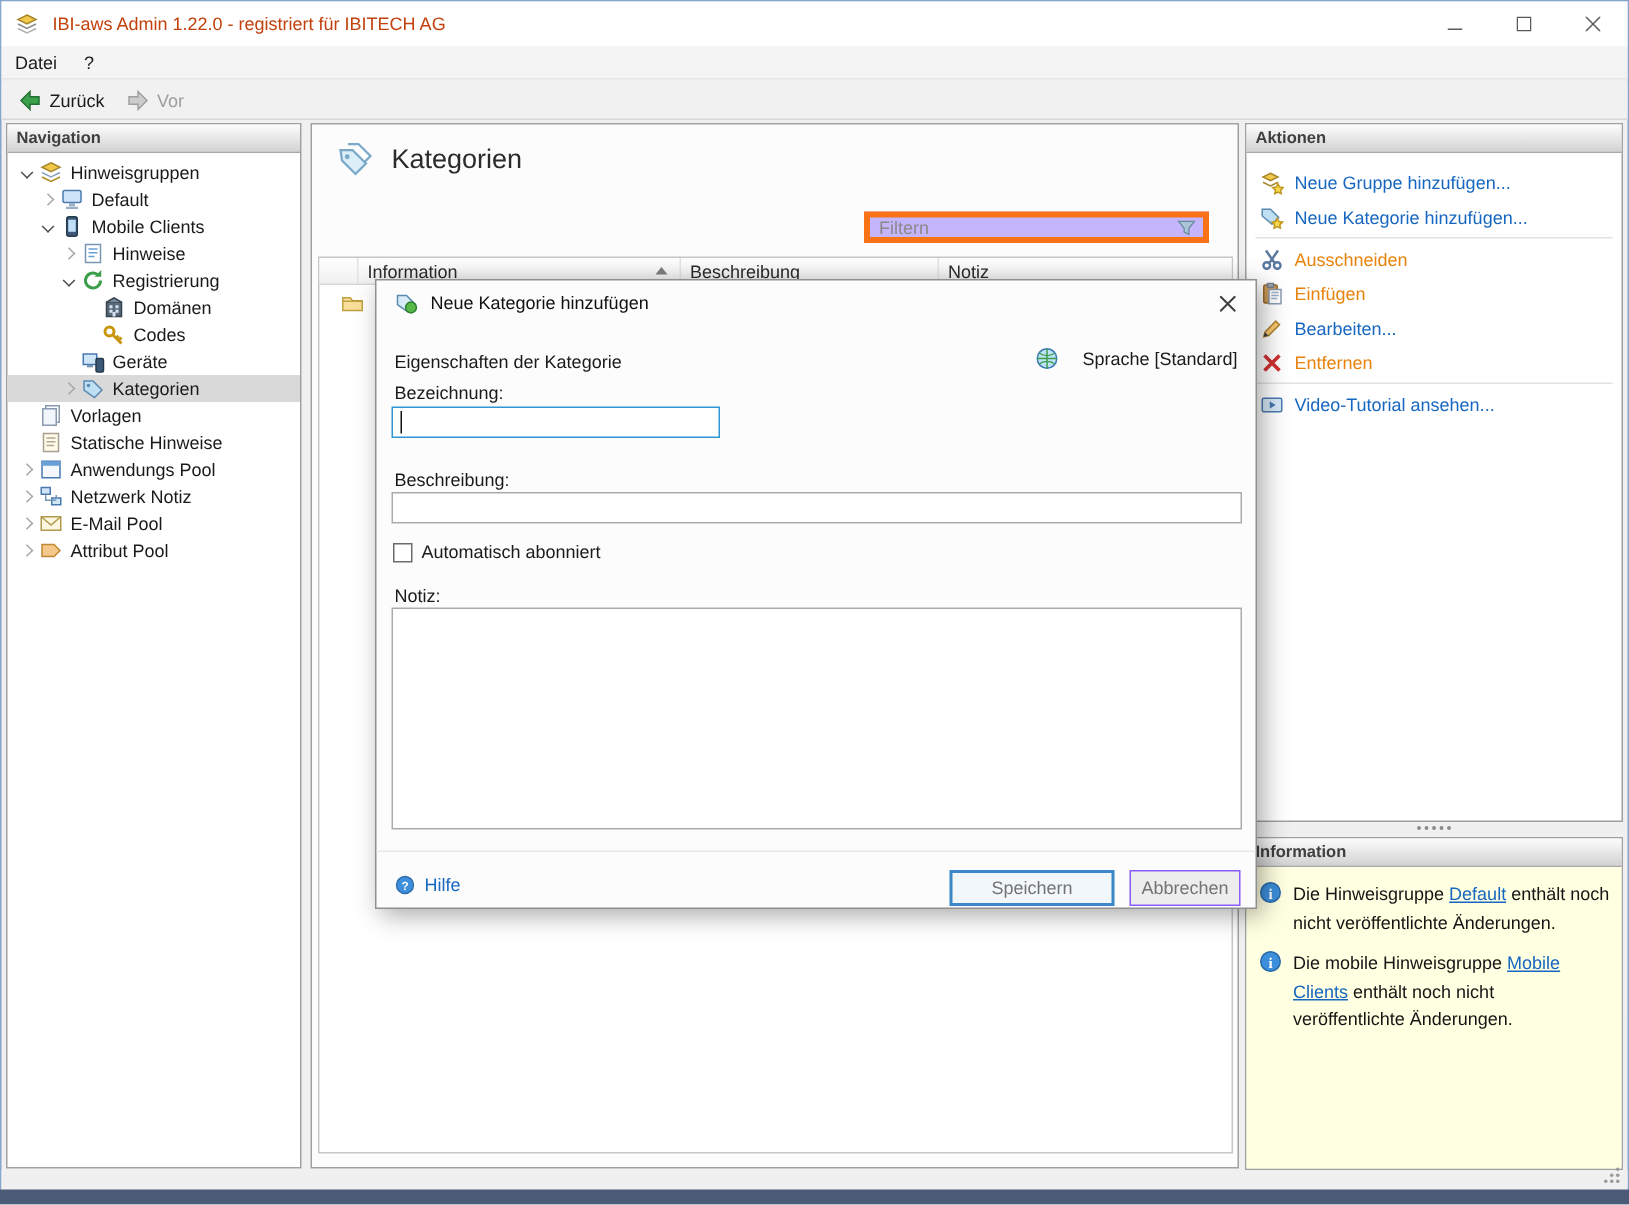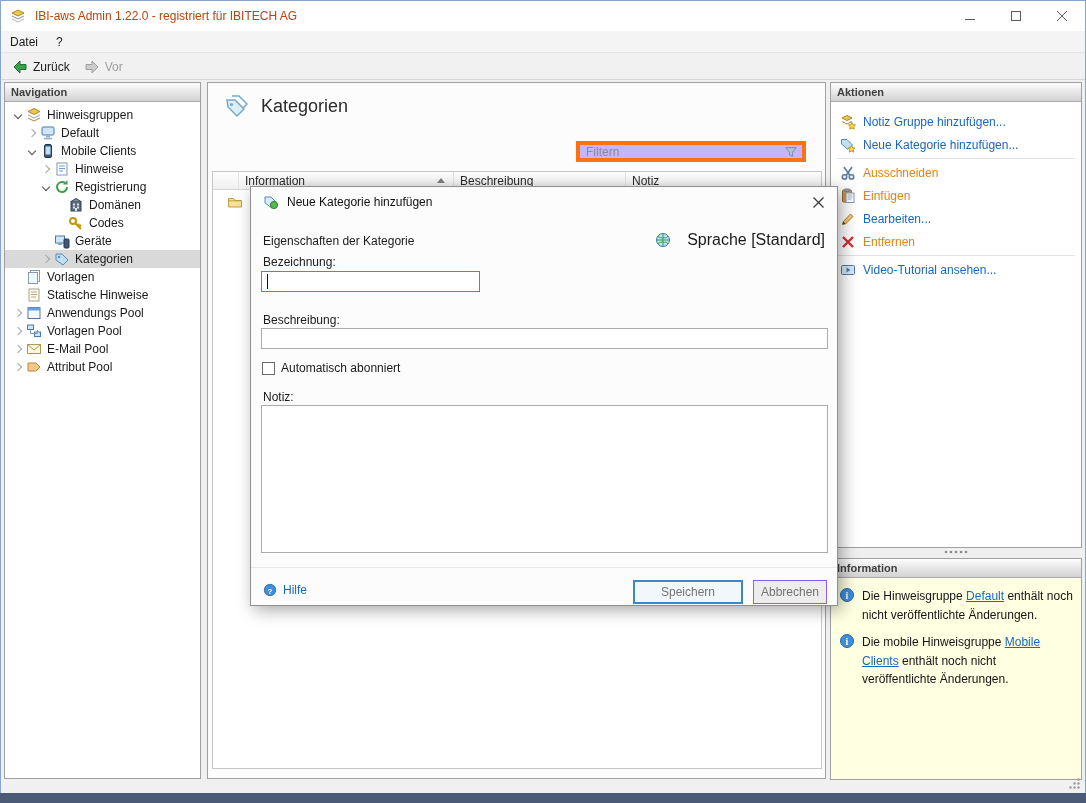--- a/index.html
+++ b/index.html
@@ -113,21 +113,21 @@
                   border:1px solid #ababab; background:#fff; resize:none; outline:none;
                   font-family:"Liberation Sans",sans-serif; font-size:12px; padding:4px; }
   .dlg-footer-line { position:absolute; left:0; top:380px; width:100%; border-top:1px solid #e8e8e8; }
   .help-link { position:absolute; left:12px; top:396px; display:flex; align-items:center; gap:6px;
                color:#1767c0; font-size:12px; cursor:pointer; }
   .btn { position:absolute; height:24px; display:flex; align-items:center; justify-content:center;
          font-size:12px; color:#737373; cursor:pointer; }
   #save-btn { left:382px; top:393px; width:110px; border:2px solid #3c87c8; background:#f2f7fc; }
   #cancel-btn { left:502px; top:393px; width:74px; border:1px solid #8b5cf6; background:#ededed; }
   .lang-btn { position:absolute; right:12px; top:44px; display:flex; align-items:center; gap:16px;
-              font-size:16px; cursor:pointer; }
+              font-size:12px; cursor:pointer; }
 </style>
 </head>
 <body>
 
 <div id="window">
 
   <div class="titlebar">
     <span class="ic16 app-ic">
       <svg viewBox="0 0 16 16">
           <path d="M8 2l6 3-6 3-6-3z" fill="#f0c84a" stroke="#a8862a"></path>
@@ -341,21 +341,21 @@
         <span class="slot">
             <span class="chev collapsed"></span>
           </span>
         <span class="ic16">
             <svg viewBox="0 0 16 16">
               <rect x="1.5" y="2" width="6" height="4.5" fill="#cfe6f8" stroke="#4a7ab0"></rect>
               <rect x="8.5" y="9" width="6" height="4.5" fill="#cfe6f8" stroke="#4a7ab0"></rect>
               <path d="M4.5 6.5v4h7M11.5 9V7" stroke="#7a96b4" fill="none"></path>
             </svg>
           </span>
-        <span>Vorlagen Pool</span>
+        <span>Netzwerk Notiz</span>
       </div>
 
       <div class="tree-item" style="--lvl:0">
         <span class="slot">
             <span class="chev collapsed"></span>
           </span>
         <span class="ic16">
             <svg viewBox="0 0 16 16">
               <rect x="1.5" y="3.5" width="13" height="9" fill="#fdf6e0" stroke="#b09a50"></rect>
               <path d="M1.5 3.5L8 9l6.5-5.5" fill="none" stroke="#b09a50"></path>
@@ -429,21 +429,21 @@
     <div class="panel-header">Aktionen</div>
     <div class="actions-body">
       <div class="action blue">
         <span class="ic16">
             <svg viewBox="0 0 16 16">
               <path d="M7 1.5l5 2.5L7 6.5 2 4z" fill="#f0c84a" stroke="#a8862a"></path>
               <path d="M2 7.5L7 10l5-2.5" fill="none" stroke="#a8862a"></path>
               <path d="M12 8.5l1.1 2.2 2.4.35-1.75 1.7.4 2.4L12 14l-2.15 1.15.4-2.4-1.75-1.7 2.4-.35z" fill="#f8d84a" stroke="#c09820"></path>
             </svg>
           </span>
-        <span>Notiz Gruppe hinzufügen...</span>
+        <span>Neue Gruppe hinzufügen...</span>
       </div>
       <div class="action blue">
         <span class="ic16">
             <svg viewBox="0 0 16 16">
               <path d="M1.5 2.5H7l5.5 5.5-4.5 4.5-6.5-5.5z" fill="#bfe0f4" stroke="#5a8ab0"></path>
               <path d="M11.5 8.5l1.1 2.2 2.4.35-1.75 1.7.4 2.4-2.15-1.15-2.15 1.15.4-2.4L8 11.05l2.4-.35z" fill="#f8d84a" stroke="#c09820"></path>
             </svg>
           </span>
         <span>Neue Kategorie hinzufügen...</span>
       </div>

